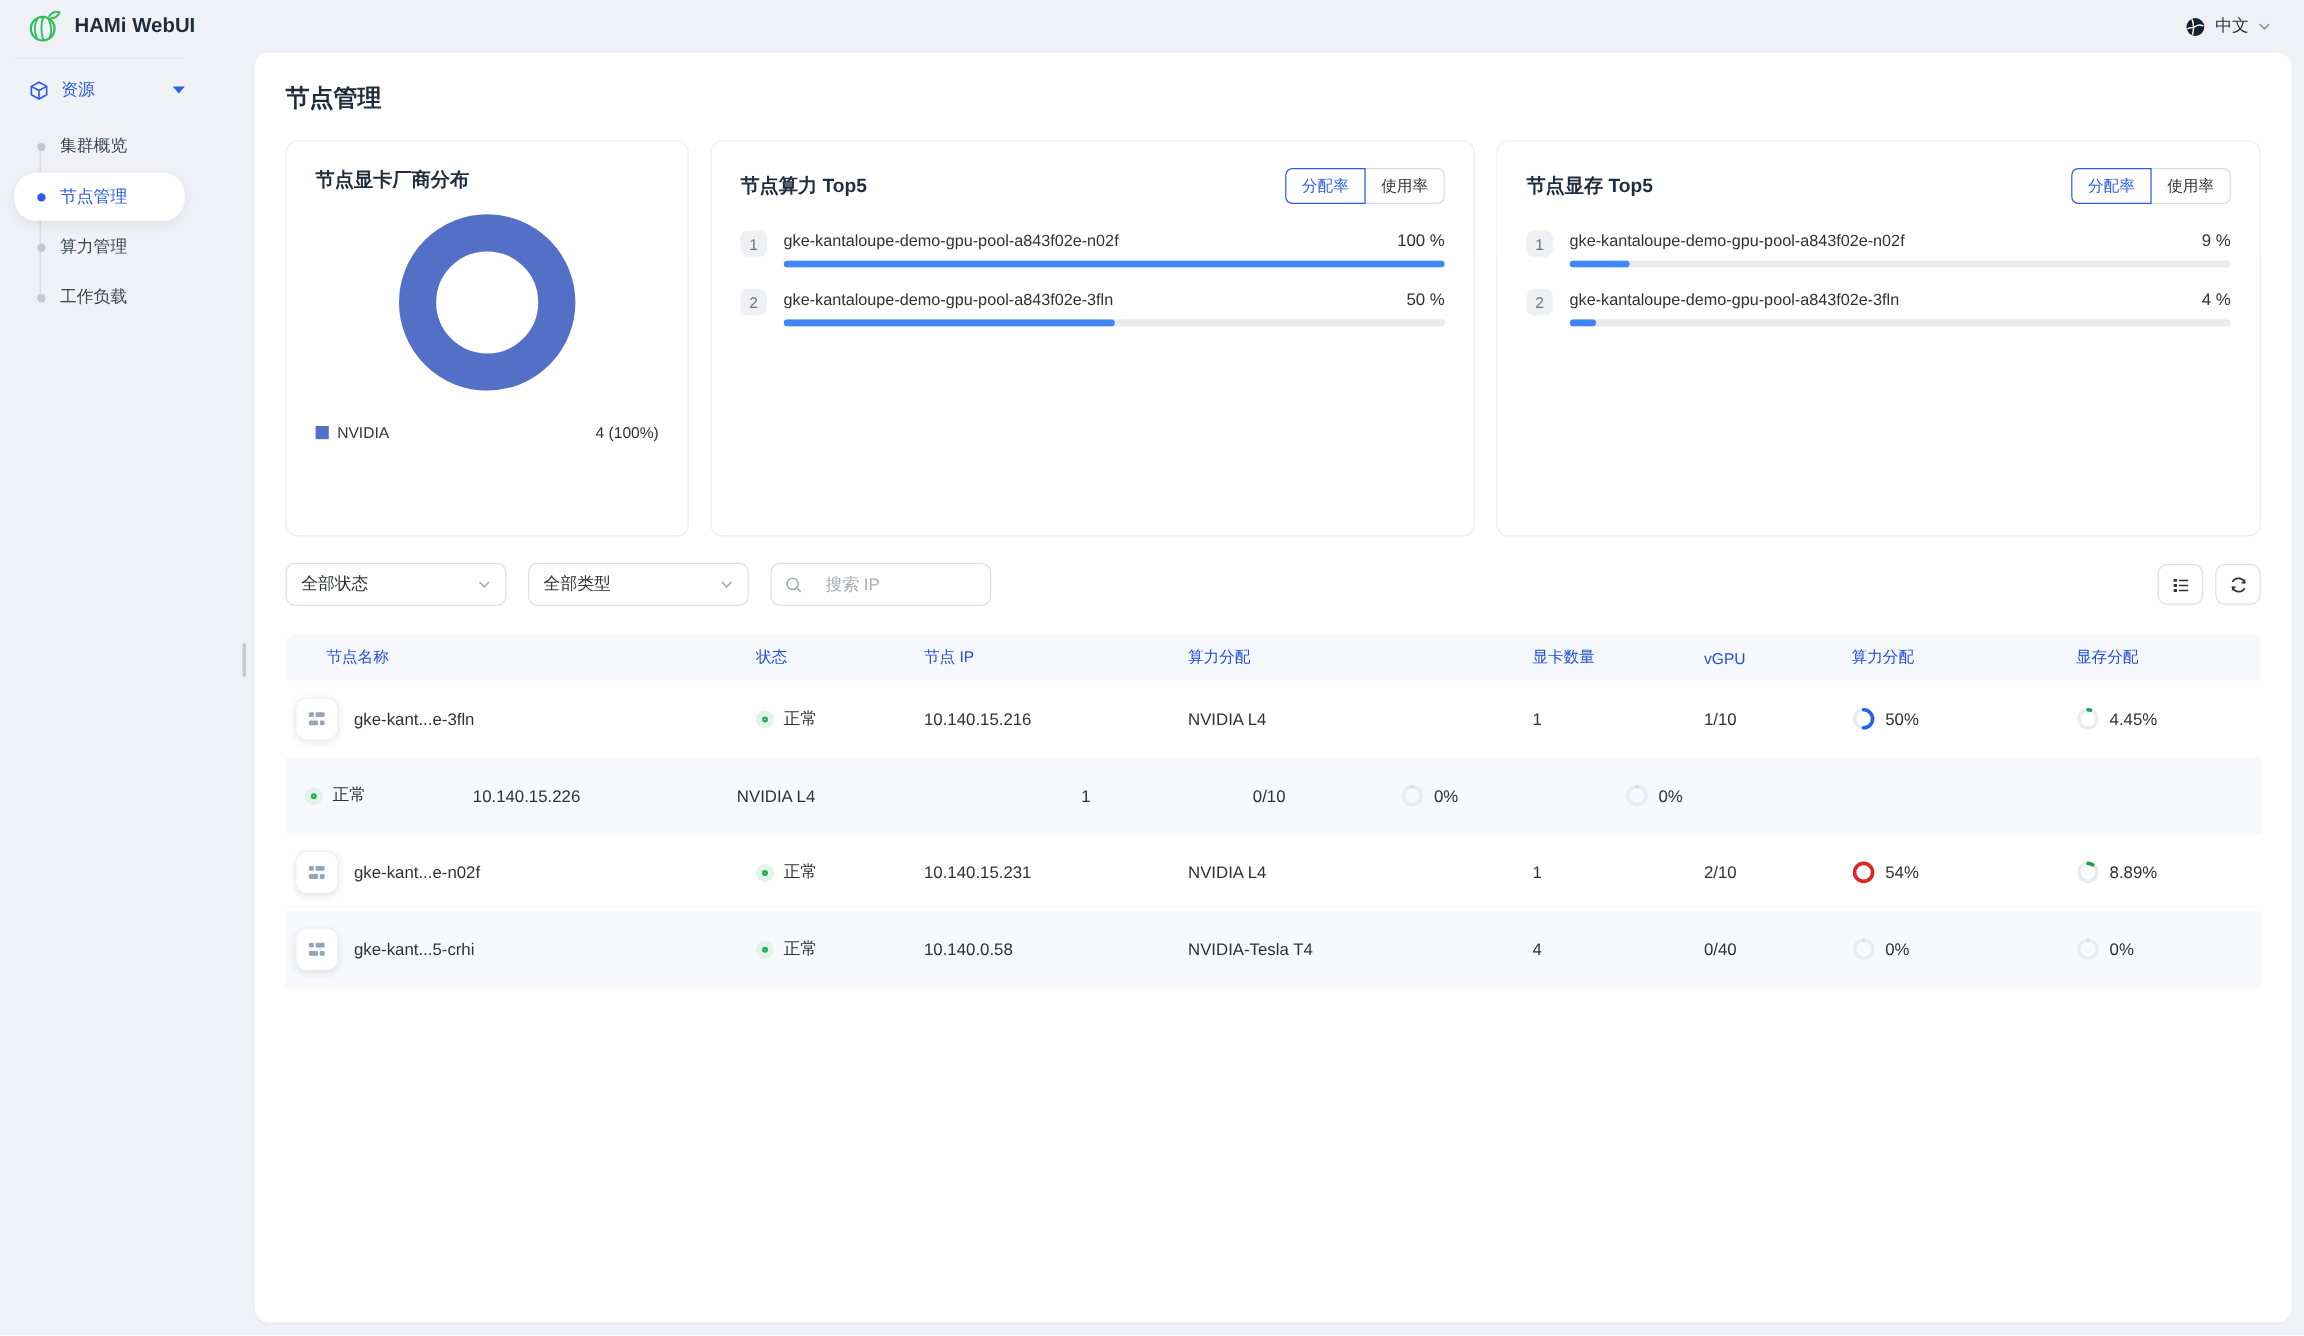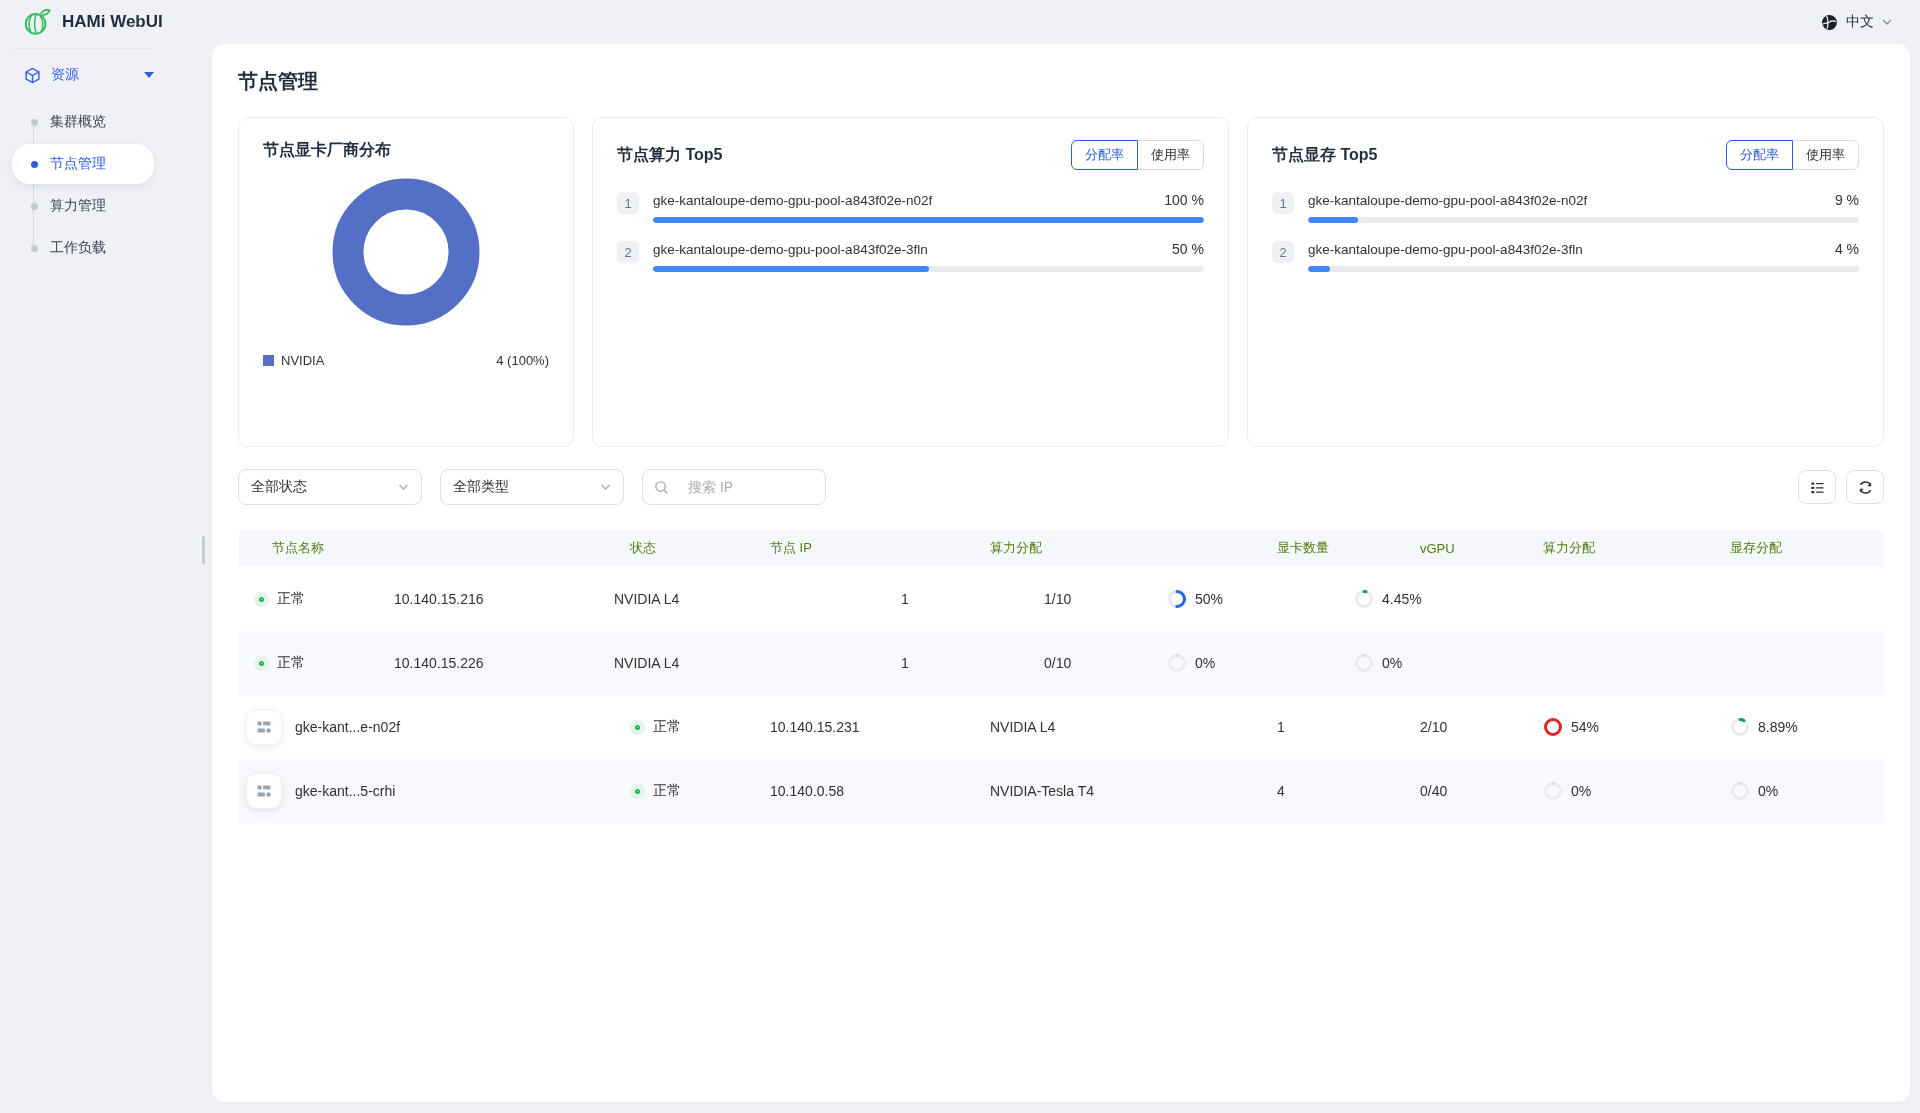--- a/index.html
+++ b/index.html
@@ -55,21 +55,21 @@
   .select{width:184px;height:36px;border:1px solid #dcdfe6;border-radius:8px;display:flex;align-items:center;padding:0 12px;font-size:14px;color:#303133;background:#fff;cursor:pointer;}
   .select .chev{margin-left:auto;display:flex;}
   .search{width:184px;height:36px;border:1px solid #dcdfe6;border-radius:8px;display:flex;align-items:center;padding:0 11px;gap:7px;background:#fff;}
   .search input{border:none;outline:none;font-size:14px;width:100%;color:#303133;font-family:inherit;background:transparent;margin-left:10px;}
   .search input::placeholder{color:#a8abb2;}
   .icon-btns{margin-left:auto;display:flex;gap:10px;}
   .icon-btn{width:38px;height:34px;border:1px solid #dcdfe6;border-radius:8px;background:#fff;display:flex;align-items:center;justify-content:center;cursor:pointer;}
 
   
   .table{margin-top:24px;}
-  .thead{display:flex;align-items:center;height:38px;background:#f6f7fa;border-radius:8px 8px 0 0;font-size:13px;color:#4d7c0f;}
+  .thead{display:flex;align-items:center;height:38px;background:#f6f7fa;border-radius:8px 8px 0 0;font-size:13px;color:#1d4ed8;}
   .trow{display:flex;align-items:center;height:64px;font-size:14px;color:#303133;cursor:pointer;}
   .trow:nth-child(even){background:#f8f9fc;}
   .cell{padding-left:16px;display:flex;align-items:center;}
   .c-name{width:376px;}
   .c-status{width:140px;}
   .c-ip{width:220px;}
   .c-model{width:287px;}
   .c-count{width:143px;}
   .c-vgpu{width:123px;}
   .c-compute{width:187px;}
@@ -298,20 +298,31 @@
         <div class="cell c-model">算力分配</div>
         <div class="cell c-count">显卡数量</div>
         <div class="cell c-vgpu">vGPU</div>
         <div class="cell c-compute">算力分配</div>
         <div class="cell c-mem">显存分配</div>
       </div>
 
       <div class="tbody">
 
         <div class="trow">
+          <div class="cell c-name">
+            <span class="node-ico">
+              <svg width="18" height="18" viewBox="0 0 18 18">
+                  <rect x="2.5" y="3.6" width="4" height="4" rx="1" fill="#97a3b7"></rect>
+                  <rect x="8" y="3.6" width="7.5" height="4" rx="1" fill="#97a3b7"></rect>
+                  <rect x="2.5" y="10.4" width="7.5" height="4" rx="1" fill="#97a3b7"></rect>
+                  <rect x="11.5" y="10.4" width="4" height="4" rx="1" fill="#97a3b7"></rect>
+                </svg>
+            </span>
+            <span>gke-kant...e-3fln</span>
+          </div>
           <div class="cell c-status">
               <span class="status">
                 <span class="st-dot">
                   <i></i>
                 </span>
                 <span>正常</span>
               </span>
             </div>
           <div class="cell c-ip">10.140.15.216</div>
           <div class="cell c-model">NVIDIA L4</div>

